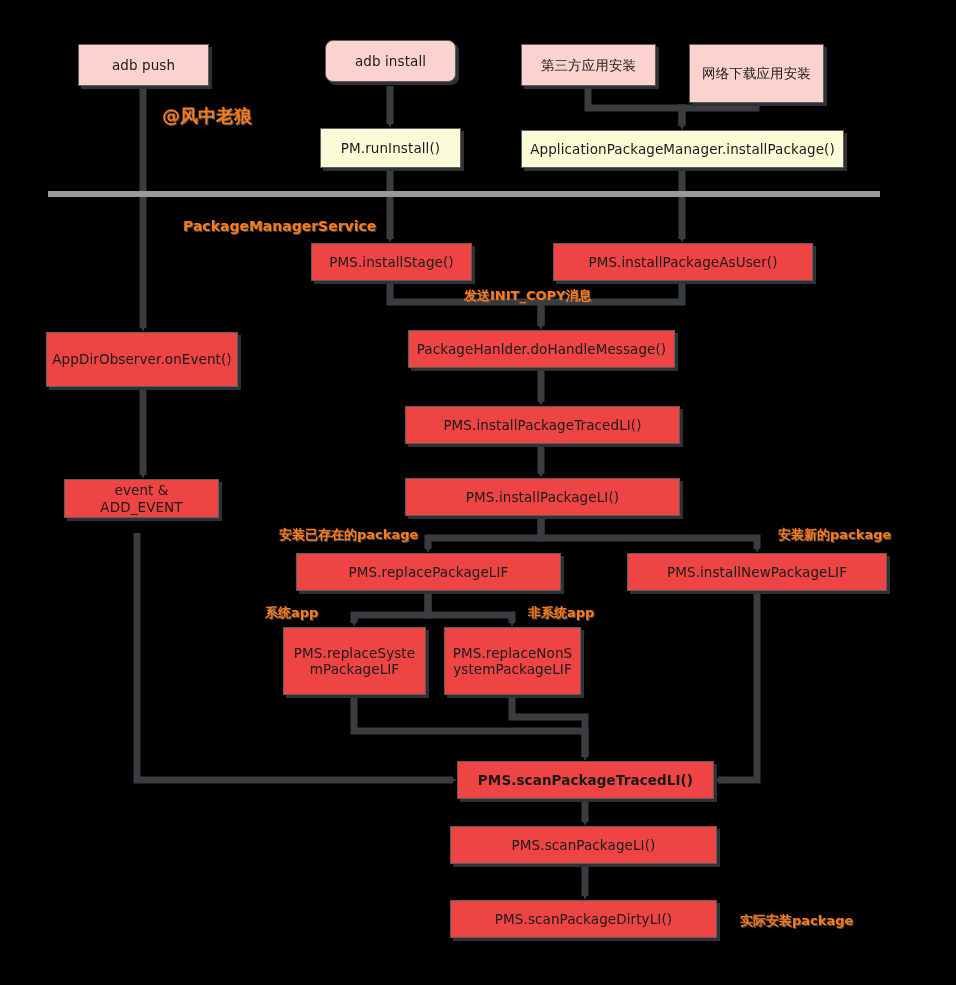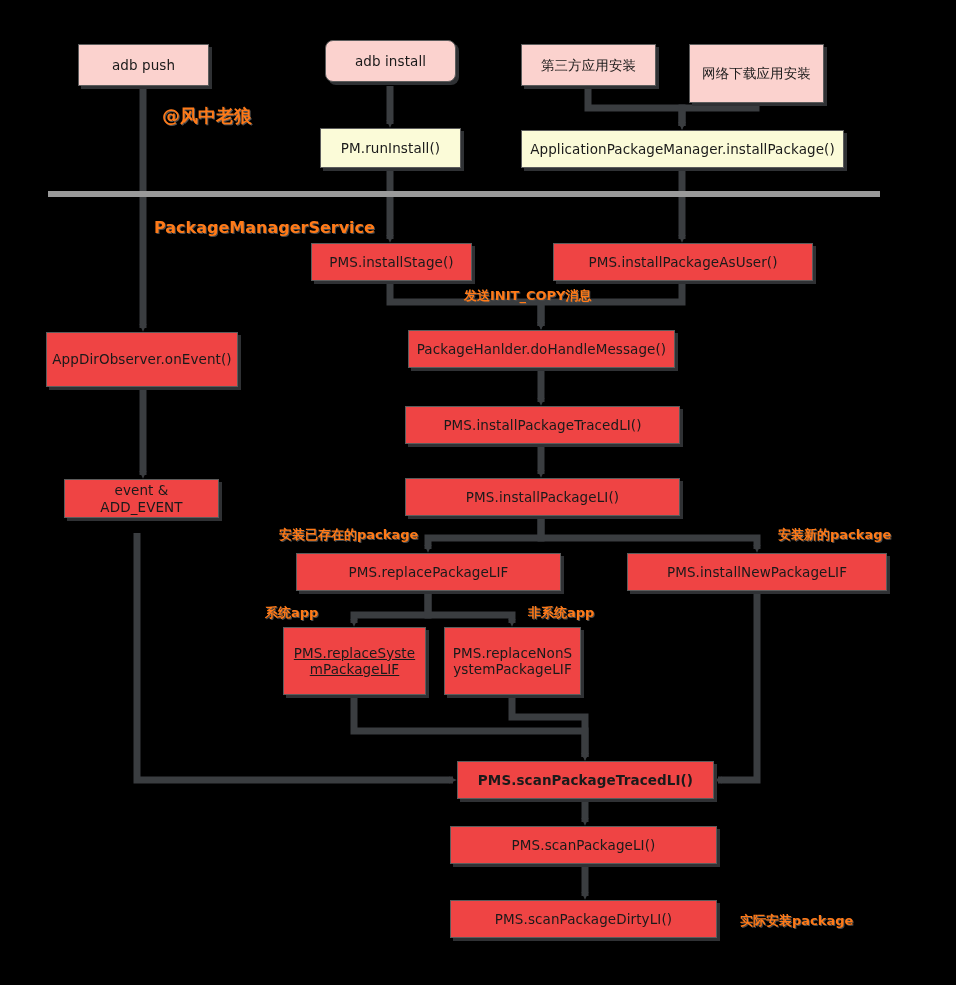--- a/index.html
+++ b/index.html
@@ -51,21 +51,21 @@
   .anno {
     position: absolute;
     color: #ff7a18;
     font-weight: bold;
     font-size: 13px;
     letter-spacing: 0;
     white-space: nowrap;
     text-shadow: 1px 1px 0 #4a4a4a;
     z-index: 6;
   }
-  .anno.big { font-size: 16px; }
+  .anno.big { font-size: 14px; margin-left: 29px; }
   .watermark {
     position: absolute;
     color: #ff7a18;
     font-weight: bold;
     font-size: 18px;
     white-space: nowrap;
     text-shadow: 1px 1px 0 #555;
     z-index: 6;
   }
 </style>
@@ -171,21 +171,21 @@
       </div>
       <div class="node cyan" style="left: 64px; top: 479px; width: 155px; height: 39px;">
         <span class="txt">event &amp;<br>ADD_EVENT</span>
       </div>
       <div class="node cyan" style="left: 296px; top: 553px; width: 265px; height: 38px;">
         <span class="txt">PMS.replacePackageLIF</span>
       </div>
       <div class="node cyan" style="left: 627px; top: 553px; width: 260px; height: 38px;">
         <span class="txt">PMS.installNewPackageLIF</span>
       </div>
-      <div class="node cyan" style="left: 283px; top: 627px; width: 143px; height: 68px; text-decoration: underline;">
+      <div class="node cyan" style="left: 283px; top: 627px; width: 143px; height: 68px;">
         <span class="txt">PMS.replaceSyste<br>mPackageLIF</span>
       </div>
       <div class="node cyan" style="left: 444px; top: 627px; width: 137px; height: 68px;">
         <span class="txt">PMS.replaceNonS<br>ystemPackageLIF</span>
       </div>
       <div class="node cyan" style="left: 457px; top: 761px; width: 257px; height: 38px; font-weight: bold;">
         <span class="txt">PMS.scanPackageTracedLI()</span>
       </div>
       <div class="node cyan" style="left: 450px; top: 826px; width: 267px; height: 38px;">
         <span class="txt">PMS.scanPackageLI()</span>

